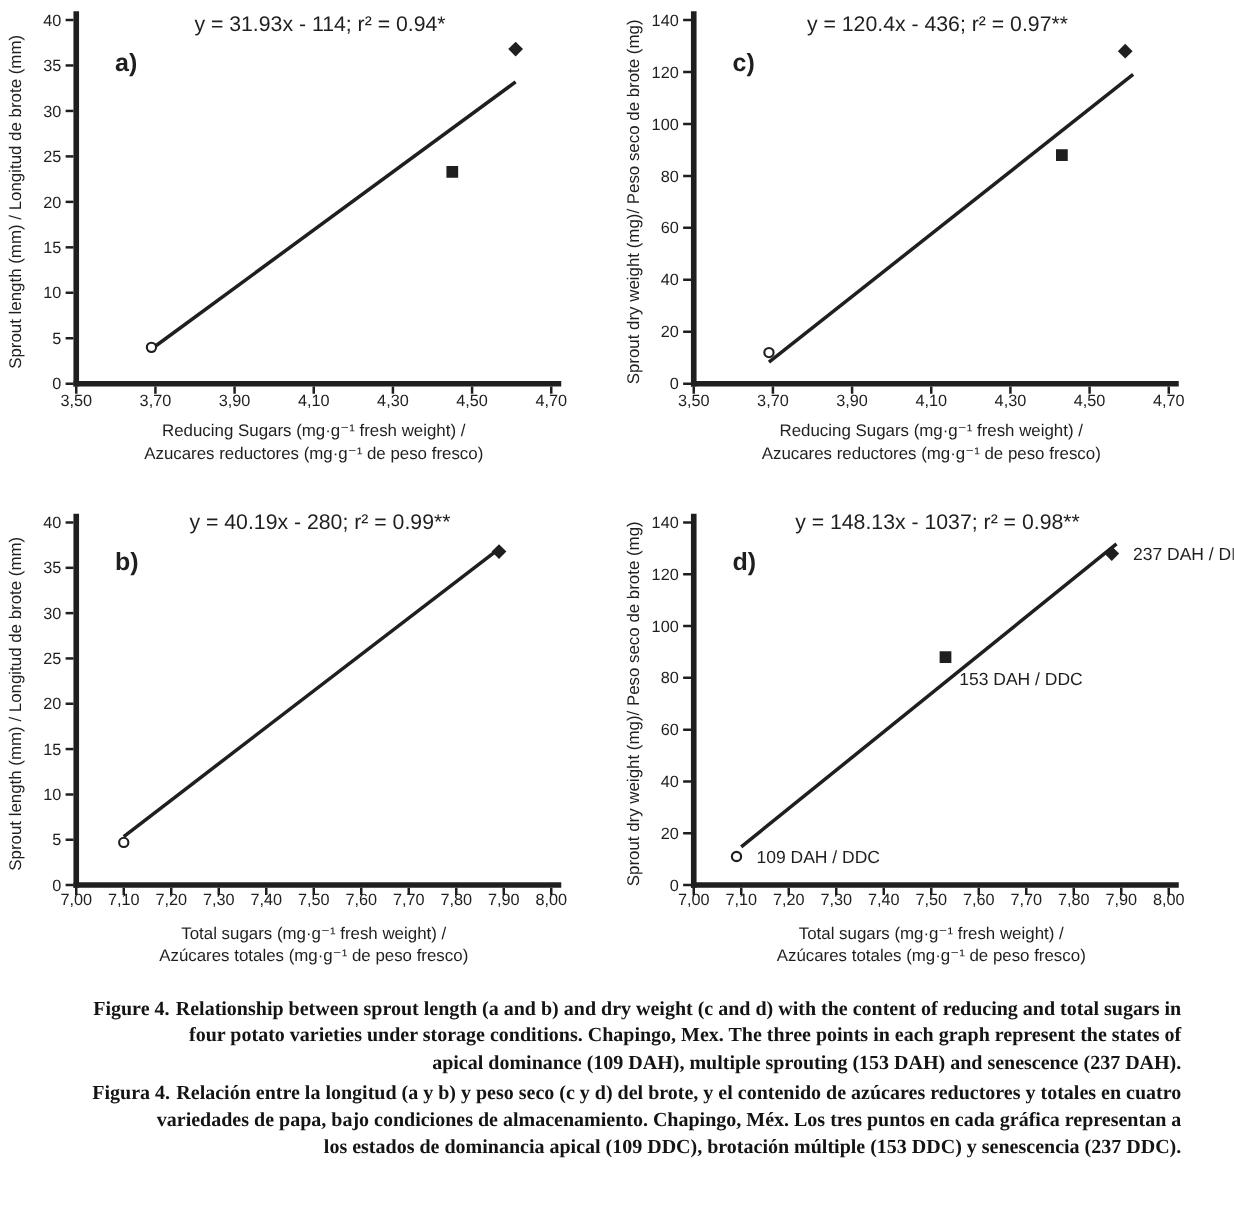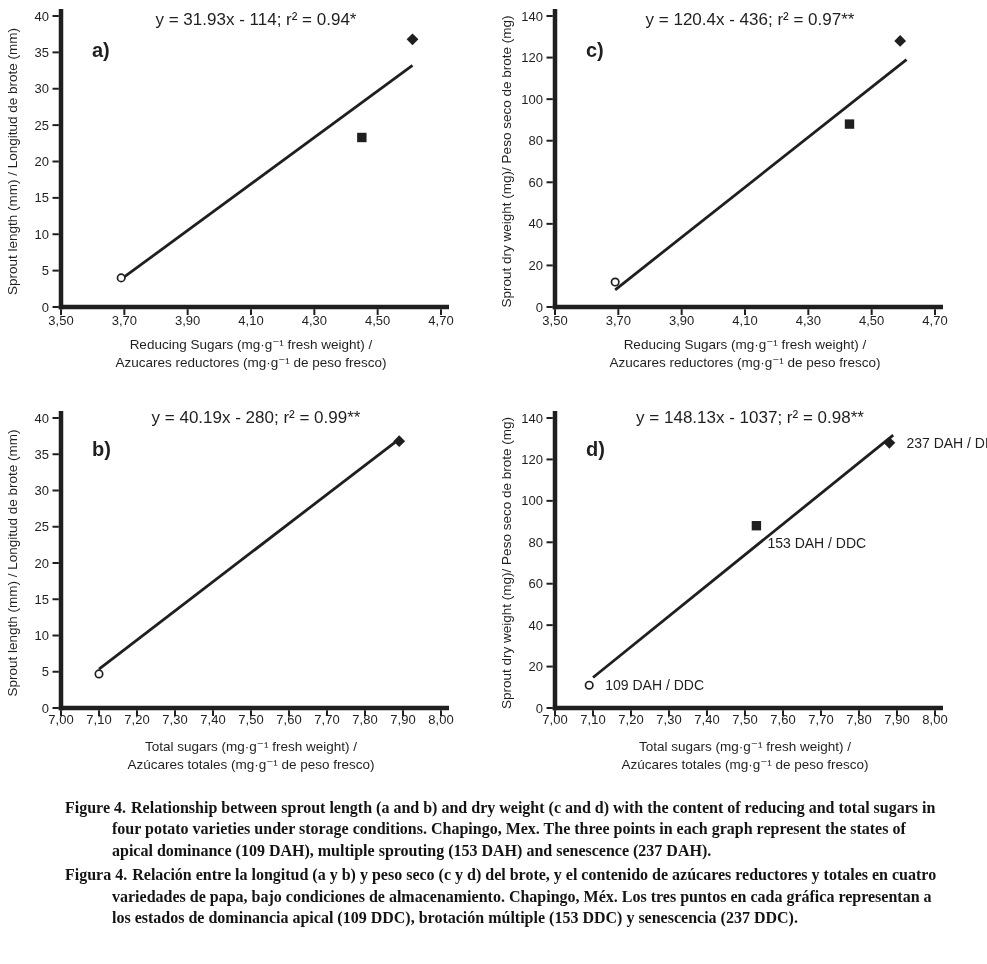--- a/index.html
+++ b/index.html
@@ -12,20 +12,21 @@
   .figure-root { width: 987px; height: 964px; }
   .charts-grid {
     display: grid;
     grid-template-columns: 494px 493px;
   }
   figure.chart { margin: 0; padding: 0; }
   figure.chart svg { display: block; }
   .captions {
     margin-top: 12px;
     padding: 0 42px 0 65px;
+    text-align: right;
   }
   .caption {
     font-family: "Liberation Serif", "DejaVu Serif", serif;
     font-weight: bold;
     font-size: 16px;
     line-height: 1.34;
     color: #141414;
     margin: 0 0 3px 0;
     padding-left: 47px;
     text-indent: -47px;

